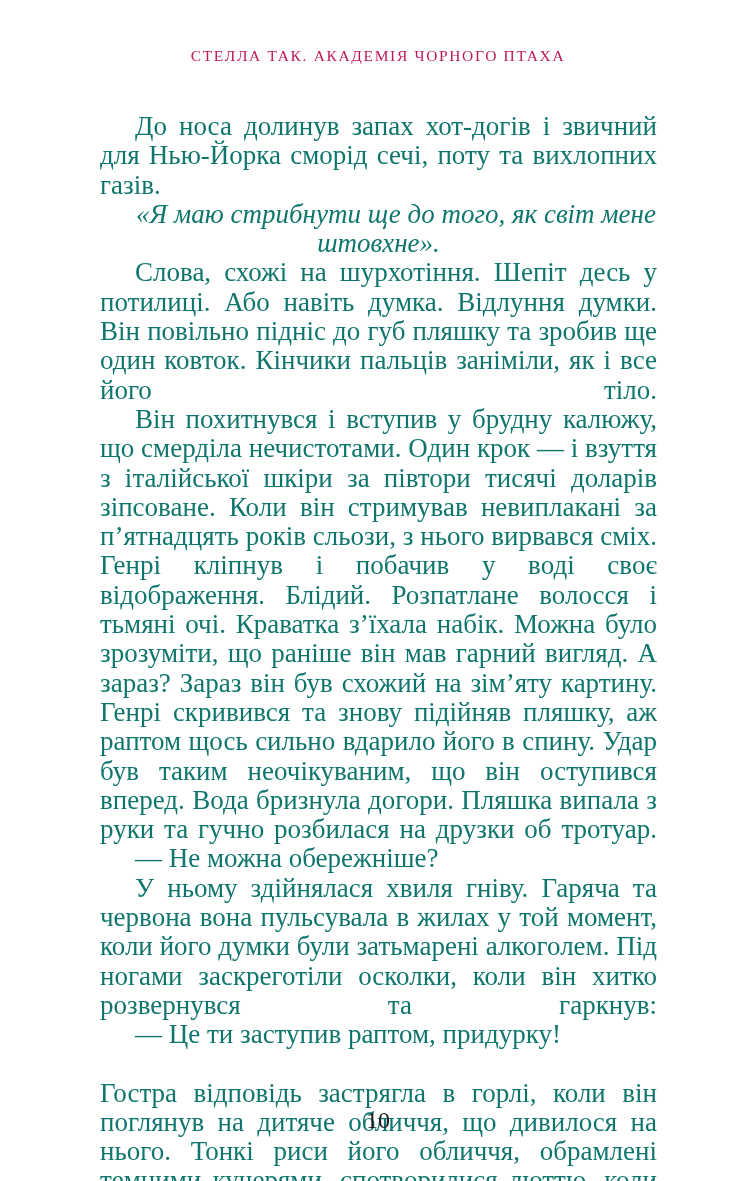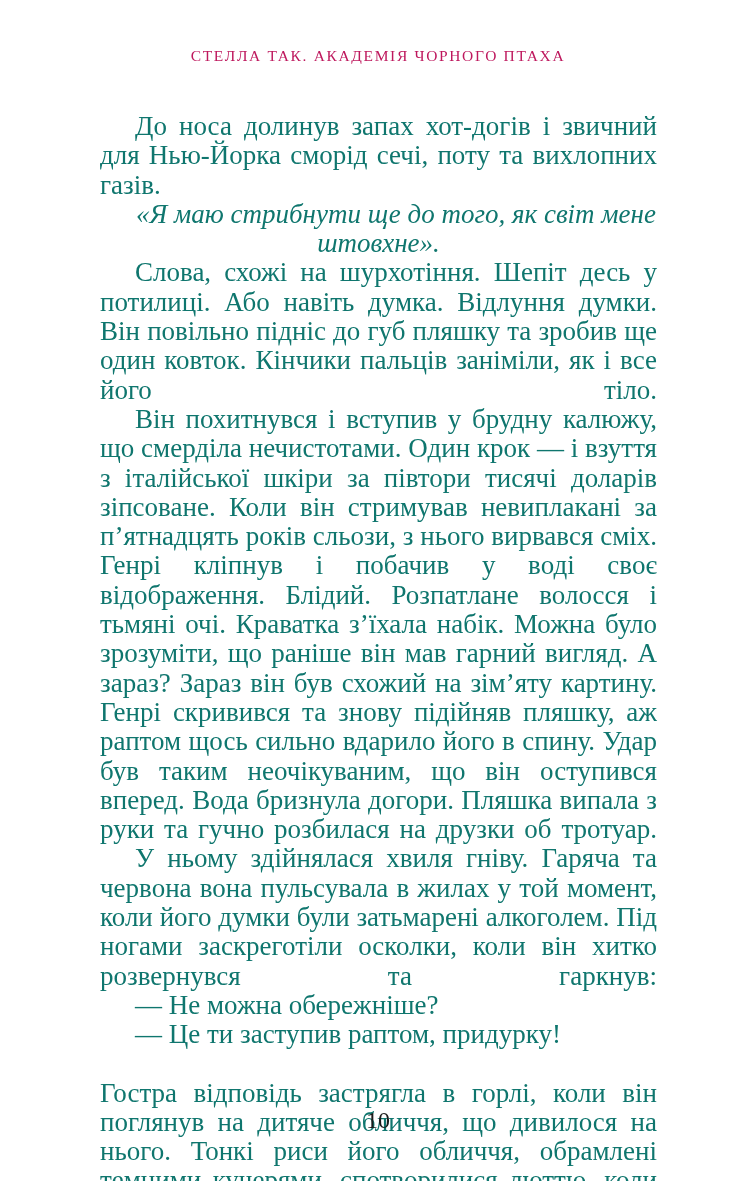--- a/index.html
+++ b/index.html
@@ -103,23 +103,23 @@
 
     <p class="para indent force-just">До носа долинув запах хот-догів і звичний для Нью-Йорка сморід сечі, поту та вихлопних газів.</p>
 
     <p class="para italic">«Я маю стрибнути ще до того, як світ мене штовхне».</p>
 
     <p class="para indent force-just">Слова, схожі на шурхотіння. Шепіт десь у потилиці. Або навіть думка. Відлуння думки. Він повільно під­ніс до губ пляшку та зробив ще один ковток. Кінчики пальців заніміли, як і все його тіло.</p>
 
     <p class="para indent force-just">Він похитнувся і вступив у брудну калюжу, що смерділа нечистотами. Один крок — і взуття з іта­лійської шкіри за півтори тисячі доларів зіпсоване. Коли він стримував невиплакані за п’ятнадцять років сльози, з нього вирвався сміх. Генрі кліпнув і побачив у воді своє відображення. Блідий. Розпатлане волос­ся і тьмяні очі. Краватка з’їхала набік. Можна було зрозуміти, що раніше він мав гарний вигляд. А за­раз? Зараз він був схожий на зім’яту картину. Генрі скривився та знову підійняв пляшку, аж раптом щось сильно вдарило його в спину. Удар був таким не­очікуваним, що він оступився вперед. Вода бризнула догори. Пляшка випала з руки та гучно розбилася на друзки об тротуар.</p>
 
 
+    <p class="para dialogue">— Не можна обережніше?</p>
+
     <p class="para indent force-just">У ньому здійнялася хвиля гніву. Гаряча та червона вона пульсувала в жилах у той момент, коли його дум­ки були затьмарені алкоголем. Під ногами заскрегот­іли осколки, коли він хитко розвернувся та гаркнув:</p>
-
-    <p class="para dialogue">— Не можна обережніше?</p>
 
     <p class="para dialogue">— Це ти заступив раптом, придурку!</p>
 
     <div class="gap"></div>
 
     <p class="para noindent force-just">Гостра відповідь застрягла в горлі, коли він поглянув на дитяче обличчя, що дивилося на нього. Тонкі риси його обличчя, обрамлені темними кучерями, спотво­рилися люттю, коли хлопчик звівся на люттю, водночас</p>
 
   </div>
 
   <div class="folio">10</div>

